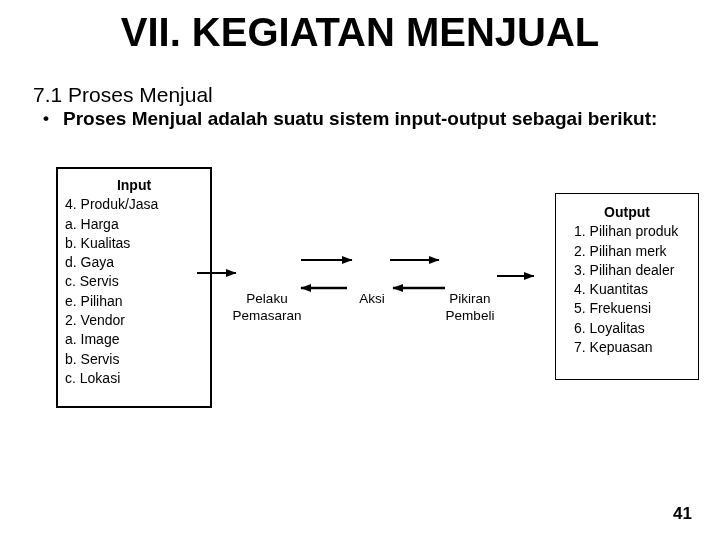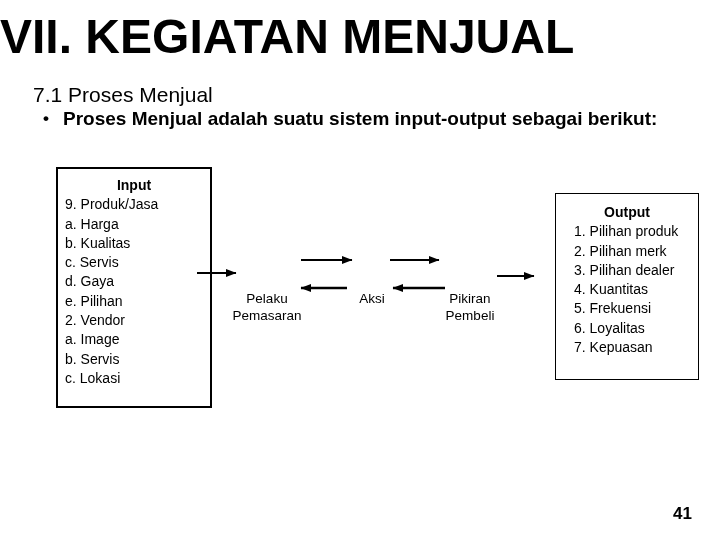--- a/index.html
+++ b/index.html
@@ -14,21 +14,22 @@
     background: #ffffff;
     font-family: "Liberation Sans", sans-serif;
     color: #000000;
     overflow: hidden;
   }
   .slide-title {
     position: absolute;
     top: 8px;
     left: 0;
     width: 720px;
-    font-size: 48px;
+    text-align: center;
+    font-size: 40px;
     font-weight: bold;
     line-height: 1.2;
     white-space: nowrap;
   }
   .slide-subtitle {
     position: absolute;
     top: 82px;
     left: 33px;
     font-size: 21px;
     font-weight: normal;
@@ -124,25 +125,25 @@
 
   <div class="slide-subtitle">7.1 Proses Menjual</div>
 
   <div class="bullet-row">
     <span class="bullet-glyph">•</span>
     <span class="bullet-text">Proses Menjual adalah suatu sistem input-output sebagai berikut:</span>
   </div>
 
   <div class="box input-box">
     <div class="box-title">Input</div>
-    <div class="box-item">9. Produk/Jasa</div>
+    <div class="box-item">4. Produk/Jasa</div>
     <div class="box-item">a. Harga</div>
     <div class="box-item">b. Kualitas</div>
+    <div class="box-item">d. Gaya</div>
     <div class="box-item">c. Servis</div>
-    <div class="box-item">d. Gaya</div>
     <div class="box-item">e. Pilihan</div>
     <div class="box-item">2. Vendor</div>
     <div class="box-item">a. Image</div>
     <div class="box-item">b. Servis</div>
     <div class="box-item">c. Lokasi</div>
   </div>
 
   <div class="mid-node node-1">
     <div>Pelaku</div>
     <div>Pemasaran</div>

